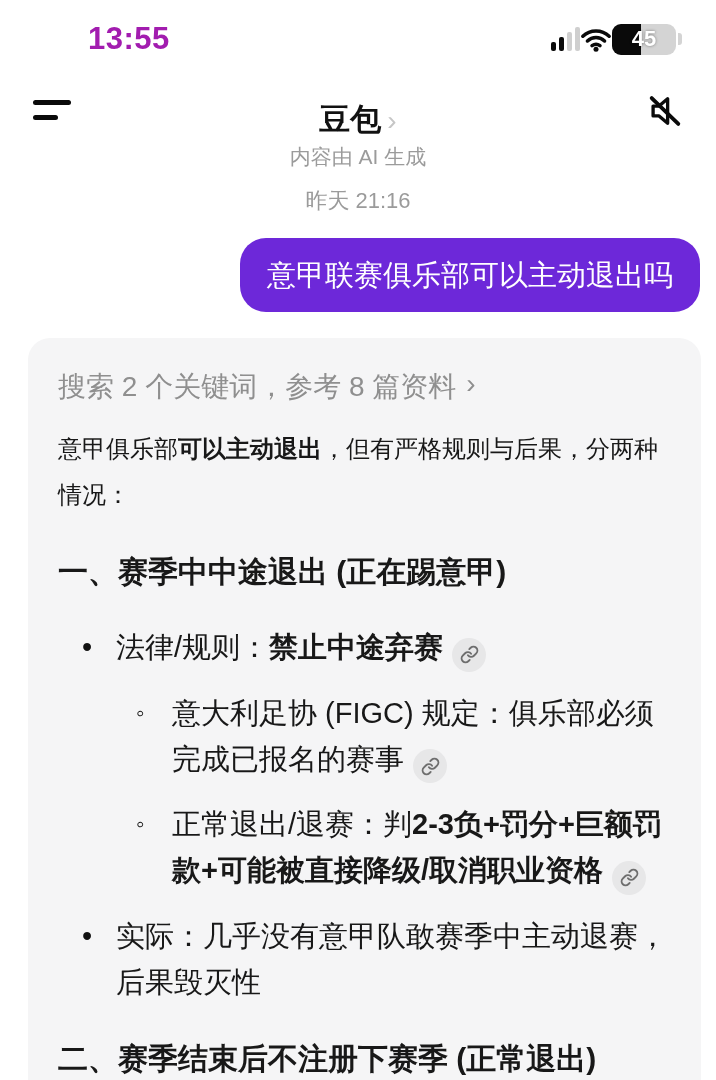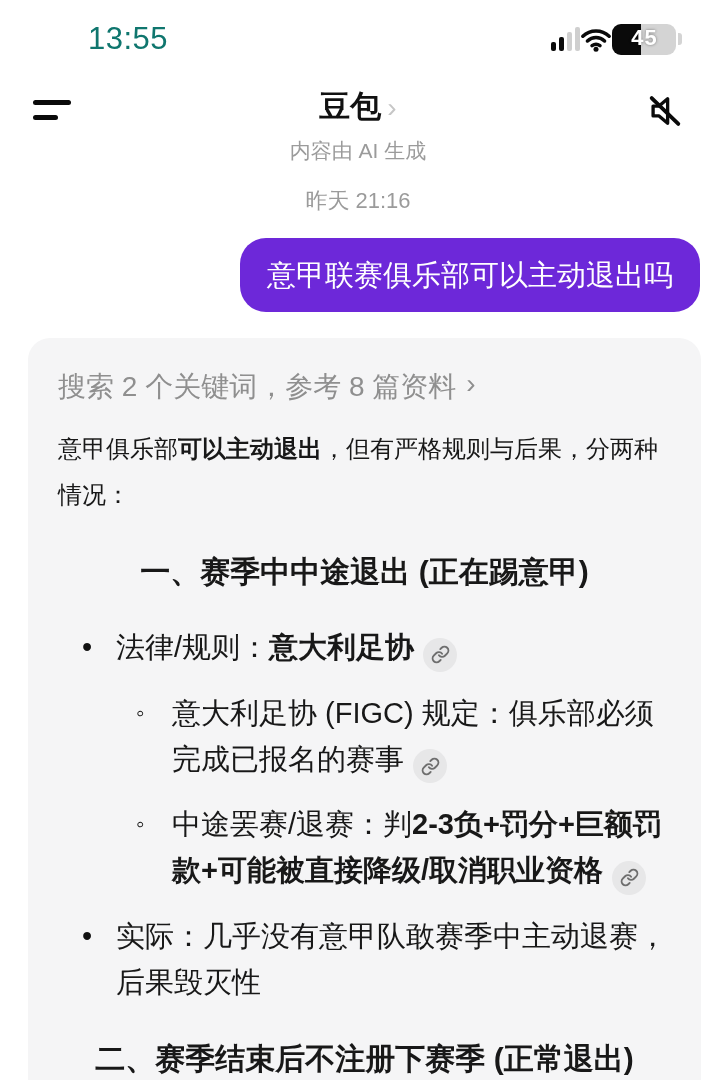--- a/index.html
+++ b/index.html
@@ -8,62 +8,62 @@
     position:relative; width:716px; height:1080px; background:#ffffff;
     overflow:hidden; margin:0 auto;
     font-family:"Liberation Sans","DejaVu Sans",sans-serif;
     color:#181818;
   }
   
   .statusbar {
     height:64px; display:flex; align-items:center; justify-content:space-between;
     padding:14px 34px 0 88px;
   }
-  .sb-time { font-size:31px; font-weight:400; letter-spacing:.5px; color:#0f766e; }
-  .sb-right { display:flex; align-items:center; gap:0;font-family:Liberation Mono, monospace; }
+  .sb-time { font-size:31px; font-weight:700; letter-spacing:.5px; color:#a21caf; }
+  .sb-right { display:flex; align-items:center; gap:0; }
   .sig { display:flex; align-items:flex-end; gap:3px; height:24px; }
   .sig span { width:5px; border-radius:2px; background:#0a0a0a; display:block; }
   .sig .s1{height:9px;} .sig .s2{height:14px;}
   .sig .s3{height:19px;background:#cfcfcf;} .sig .s4{height:24px;background:#cfcfcf;}
   .wifi svg { display:block; }
   .bat { position:relative; width:64px; height:31px; border-radius:9px;
          background:#d4d4d4; overflow:hidden; }
   .bat-fill { position:absolute; left:0; top:0; bottom:0; width:45%; background:#0a0a0a; }
   .bat-num { position:absolute; inset:0; display:flex; align-items:center; justify-content:center;
              font-size:22px; font-weight:700; color:#fff;
              text-shadow:0 0 3px rgba(0,0,0,.45); }
   .bat-cap { width:4px; height:12px; background:#d4d4d4; border-radius:0 3px 3px 0; margin-left:2px; }
   
   .header { position:relative; height:70px; margin-top:18px; }
   .menu-btn { position:absolute; left:33px; top:14px; width:44px; height:34px; cursor:pointer; }
   .menu-btn i { position:absolute; left:0; height:5px; border-radius:3px; background:#0a0a0a; display:block; }
   .menu-btn .m1 { top:4px; width:38px; }
   .menu-btn .m2 { top:19px; width:25px; }
-  .title-wrap { position:absolute; left:0; right:0; top:4px; text-align:center; }
+  .title-wrap { position:absolute; left:0; right:0; top:17px; text-align:center; }
   .title-row { font-size:31px; font-weight:700; color:#111; }
   .title-chev { color:#c6c6c6; font-weight:400; font-size:28px; margin-left:6px; }
-  .subtitle { font-size:21px; color:#9b9b9b; margin-top:9px; }
+  .subtitle { font-size:21px; color:#9b9b9b; margin-top:2px; }
   .mute-btn { position:absolute; right:30px; top:8px; cursor:pointer; }
   .timestamp { text-align:center; color:#9b9b9b; font-size:22px; margin-top:34px; }
   
   .chat { padding:0; }
   .msg-user-row { display:flex; justify-content:flex-end; padding:22px 16px 0 0; }
   .bubble-user {
     background:#6d28d9; color:#ffffff; font-size:29px; line-height:36px;
     padding:19px 27px; border-radius:26px; max-width:560px;
   }
   .card {
     margin:26px 15px 0 28px; background:#f5f5f6; border-radius:22px;
     padding:30px 30px 60px 30px; min-height:900px;
   }
   .search-row { display:flex; color:#8f8f8f; font-size:28px; margin-bottom:20px; cursor:pointer; }
   .search-chev { margin-left:10px; font-size:28px; color:#8f8f8f; }
   .para { font-size:24px; line-height:46px; margin-bottom:22px; }
   .b { font-weight:700; }
-  .h { font-size:30px; font-weight:700; line-height:44px; margin:32px 0 30px 0;text-align:center; }
+  .h { font-size:30px; font-weight:700; line-height:44px; margin:32px 0 30px 0; }
   .bullet { display:flex; font-size:29px; line-height:46px; margin-bottom:18px; }
   .bullet .marker { flex:0 0 34px; text-align:left; color:#111; }
   .l1 { padding-left:24px; }
   .l2 { padding-left:78px; }
   .l2 .marker { flex:0 0 36px; font-size:24px; }
   .bt { flex:1; }
   .linkbadge {
     display:inline-flex; align-items:center; justify-content:center;
     width:34px; height:34px; border-radius:50%; background:#e7e7e8;
     vertical-align:-7px; margin-left:9px; cursor:pointer;
@@ -137,21 +137,21 @@
 
       <div class="para">
         <span>意甲俱乐部</span><span class="b">可以主动退出</span><span>，但有严格规则与后果，分两种情况：</span>
       </div>
 
       <div class="h">一、赛季中中途退出 (正在踢意甲)</div>
 
       <div class="bullet l1">
         <span class="marker">•</span>
         <div class="bt">
-          <span>法律/规则：</span><span class="b">意大利足协</span><span class="linkbadge">
+          <span>法律/规则：</span><span class="b">禁止中途弃赛</span><span class="linkbadge">
               <svg width="19" height="19" viewBox="0 0 24 24" fill="none" stroke="#6e6e6e" stroke-width="2.4" stroke-linecap="round" stroke-linejoin="round">
                 <path d="M10 13a5 5 0 0 0 7.54.54l3-3a5 5 0 0 0-7.07-7.07l-1.72 1.71"></path>
                 <path d="M14 11a5 5 0 0 0-7.54-.54l-3 3a5 5 0 0 0 7.07 7.07l1.71-1.71"></path>
               </svg>
             </span>
         </div>
       </div>
 
       <div class="bullet l2">
         <span class="marker">◦</span>
@@ -161,21 +161,21 @@
                 <path d="M10 13a5 5 0 0 0 7.54.54l3-3a5 5 0 0 0-7.07-7.07l-1.72 1.71"></path>
                 <path d="M14 11a5 5 0 0 0-7.54-.54l-3 3a5 5 0 0 0 7.07 7.07l1.71-1.71"></path>
               </svg>
             </span>
         </div>
       </div>
 
       <div class="bullet l2">
         <span class="marker">◦</span>
         <div class="bt">
-          <span>中途罢赛/退赛：判</span><span class="b">2-3负+罚分+巨额罚款+可能被直接降级/取消职业资格</span><span class="linkbadge">
+          <span>正常退出/退赛：判</span><span class="b">2-3负+罚分+巨额罚款+可能被直接降级/取消职业资格</span><span class="linkbadge">
               <svg width="19" height="19" viewBox="0 0 24 24" fill="none" stroke="#6e6e6e" stroke-width="2.4" stroke-linecap="round" stroke-linejoin="round">
                 <path d="M10 13a5 5 0 0 0 7.54.54l3-3a5 5 0 0 0-7.07-7.07l-1.72 1.71"></path>
                 <path d="M14 11a5 5 0 0 0-7.54-.54l-3 3a5 5 0 0 0 7.07 7.07l1.71-1.71"></path>
               </svg>
             </span>
         </div>
       </div>
 
       <div class="bullet l1">
         <span class="marker">•</span>

